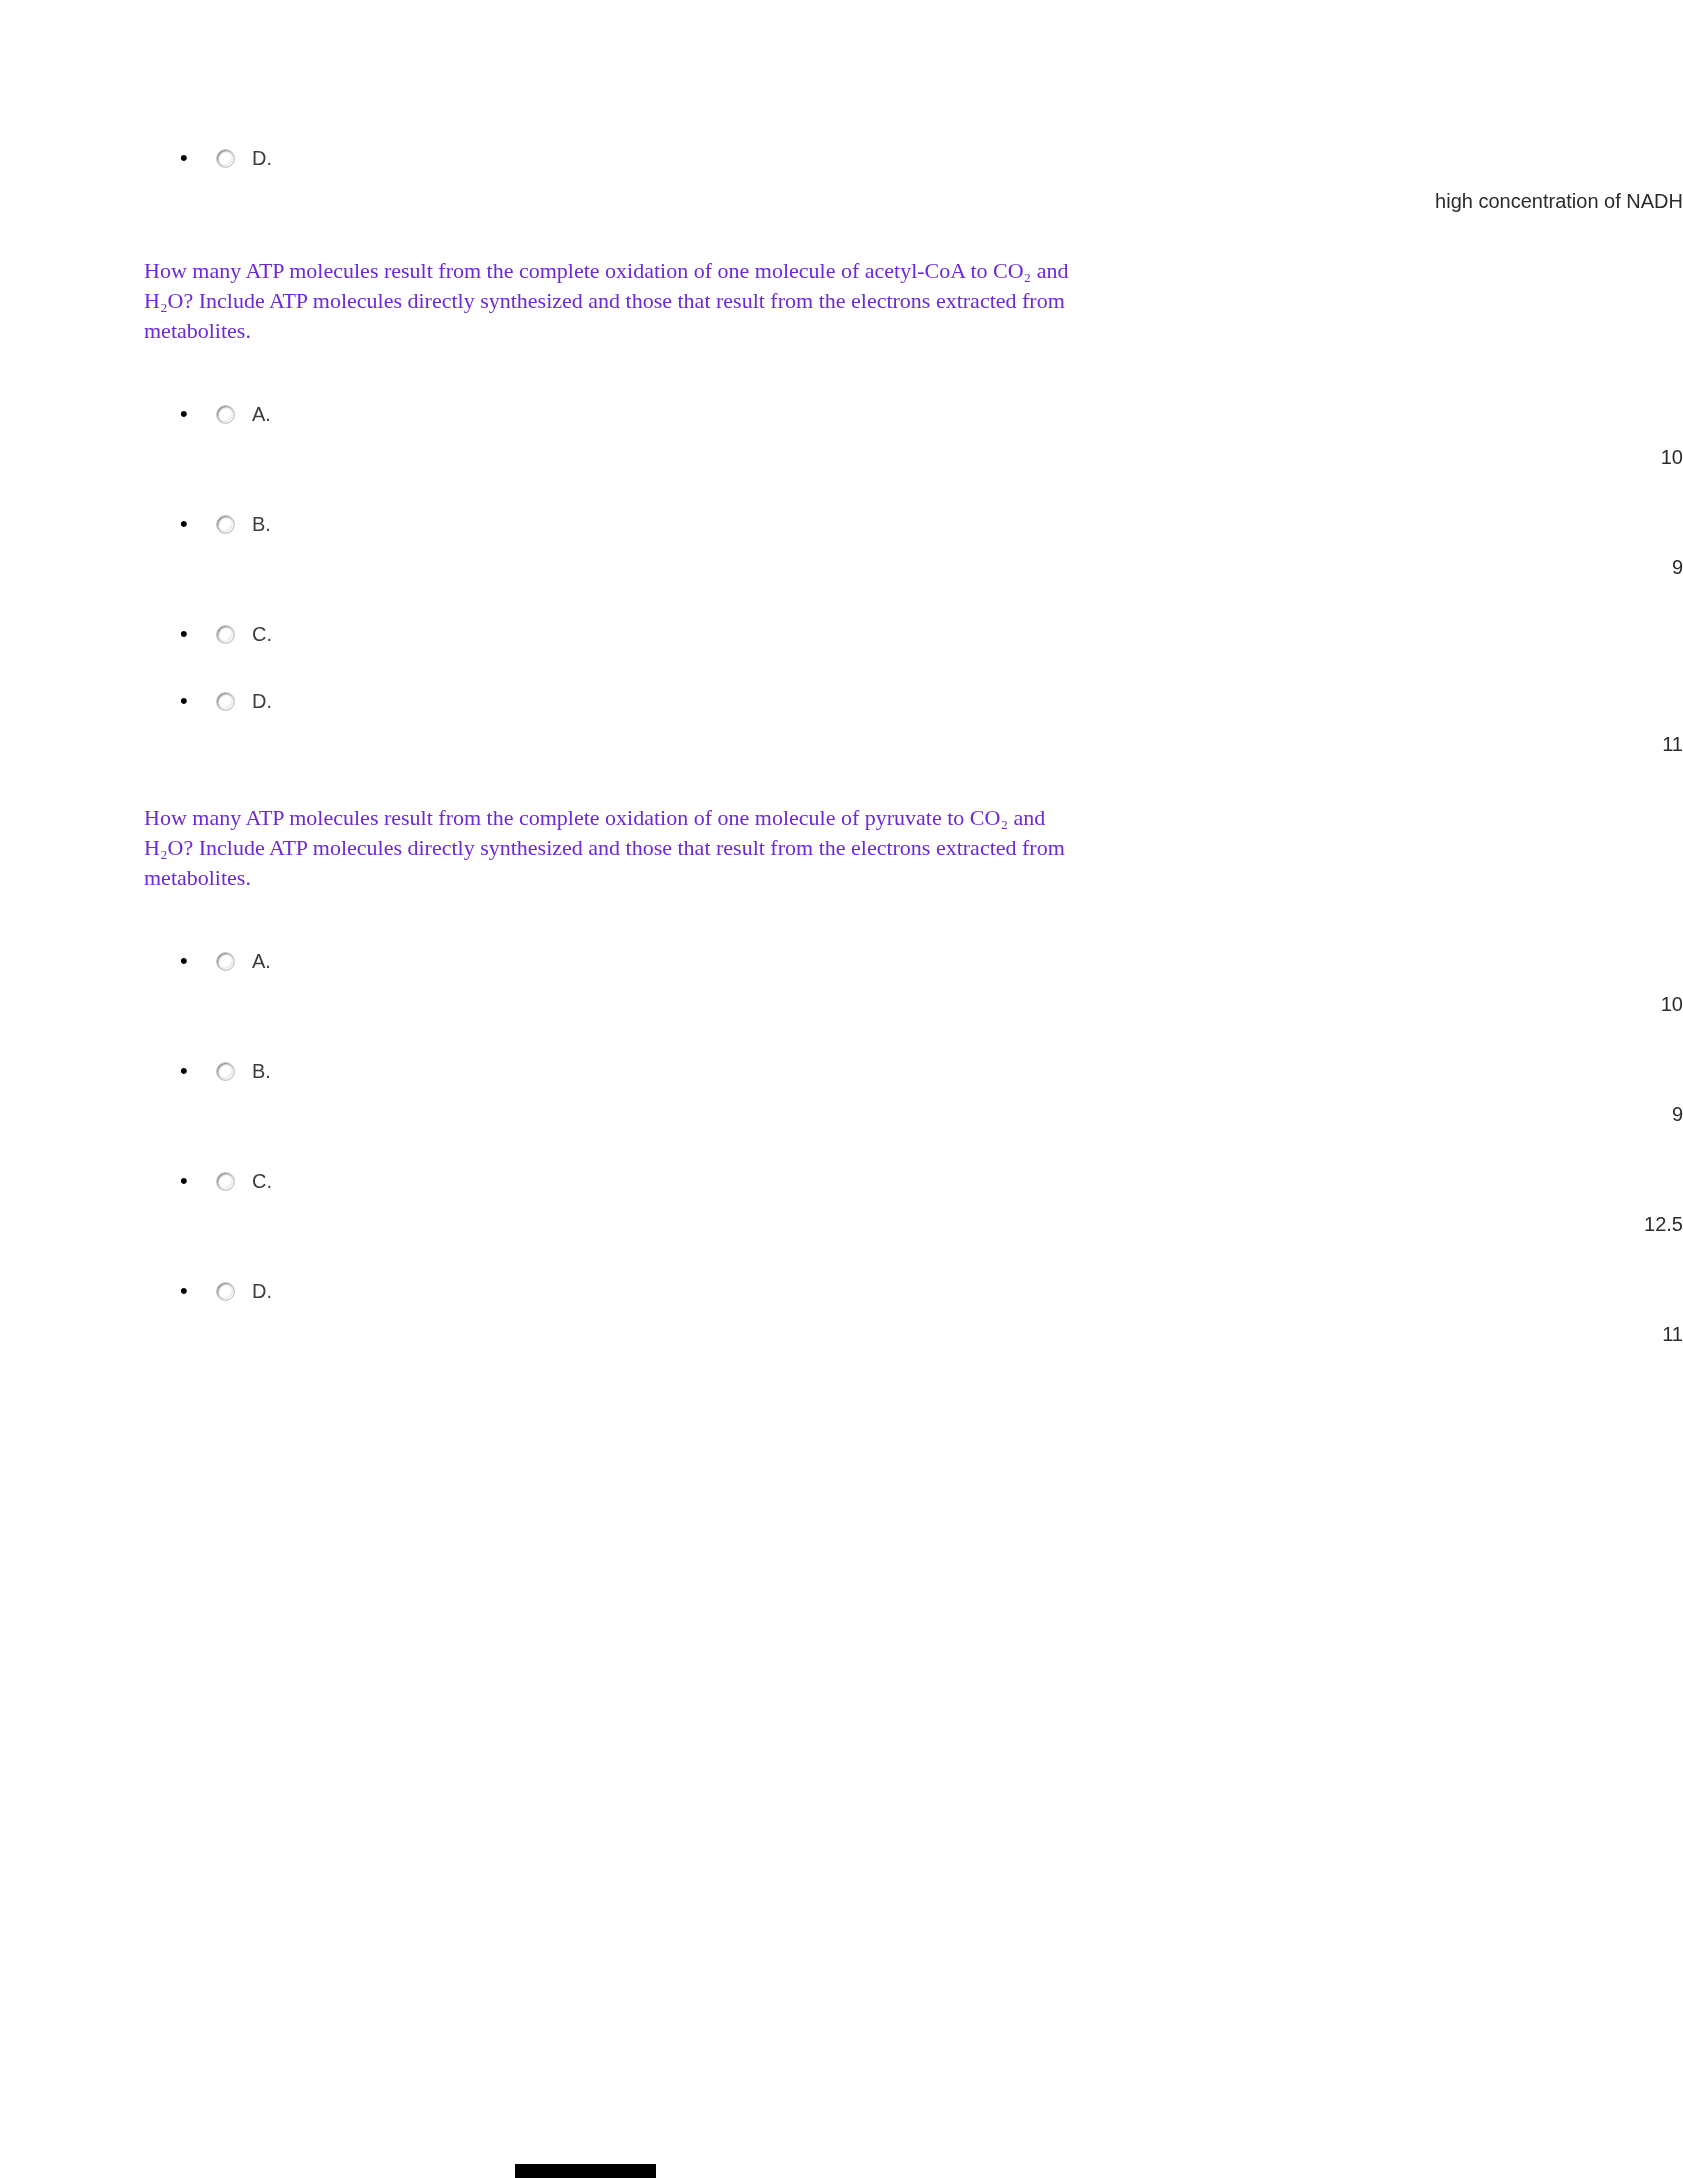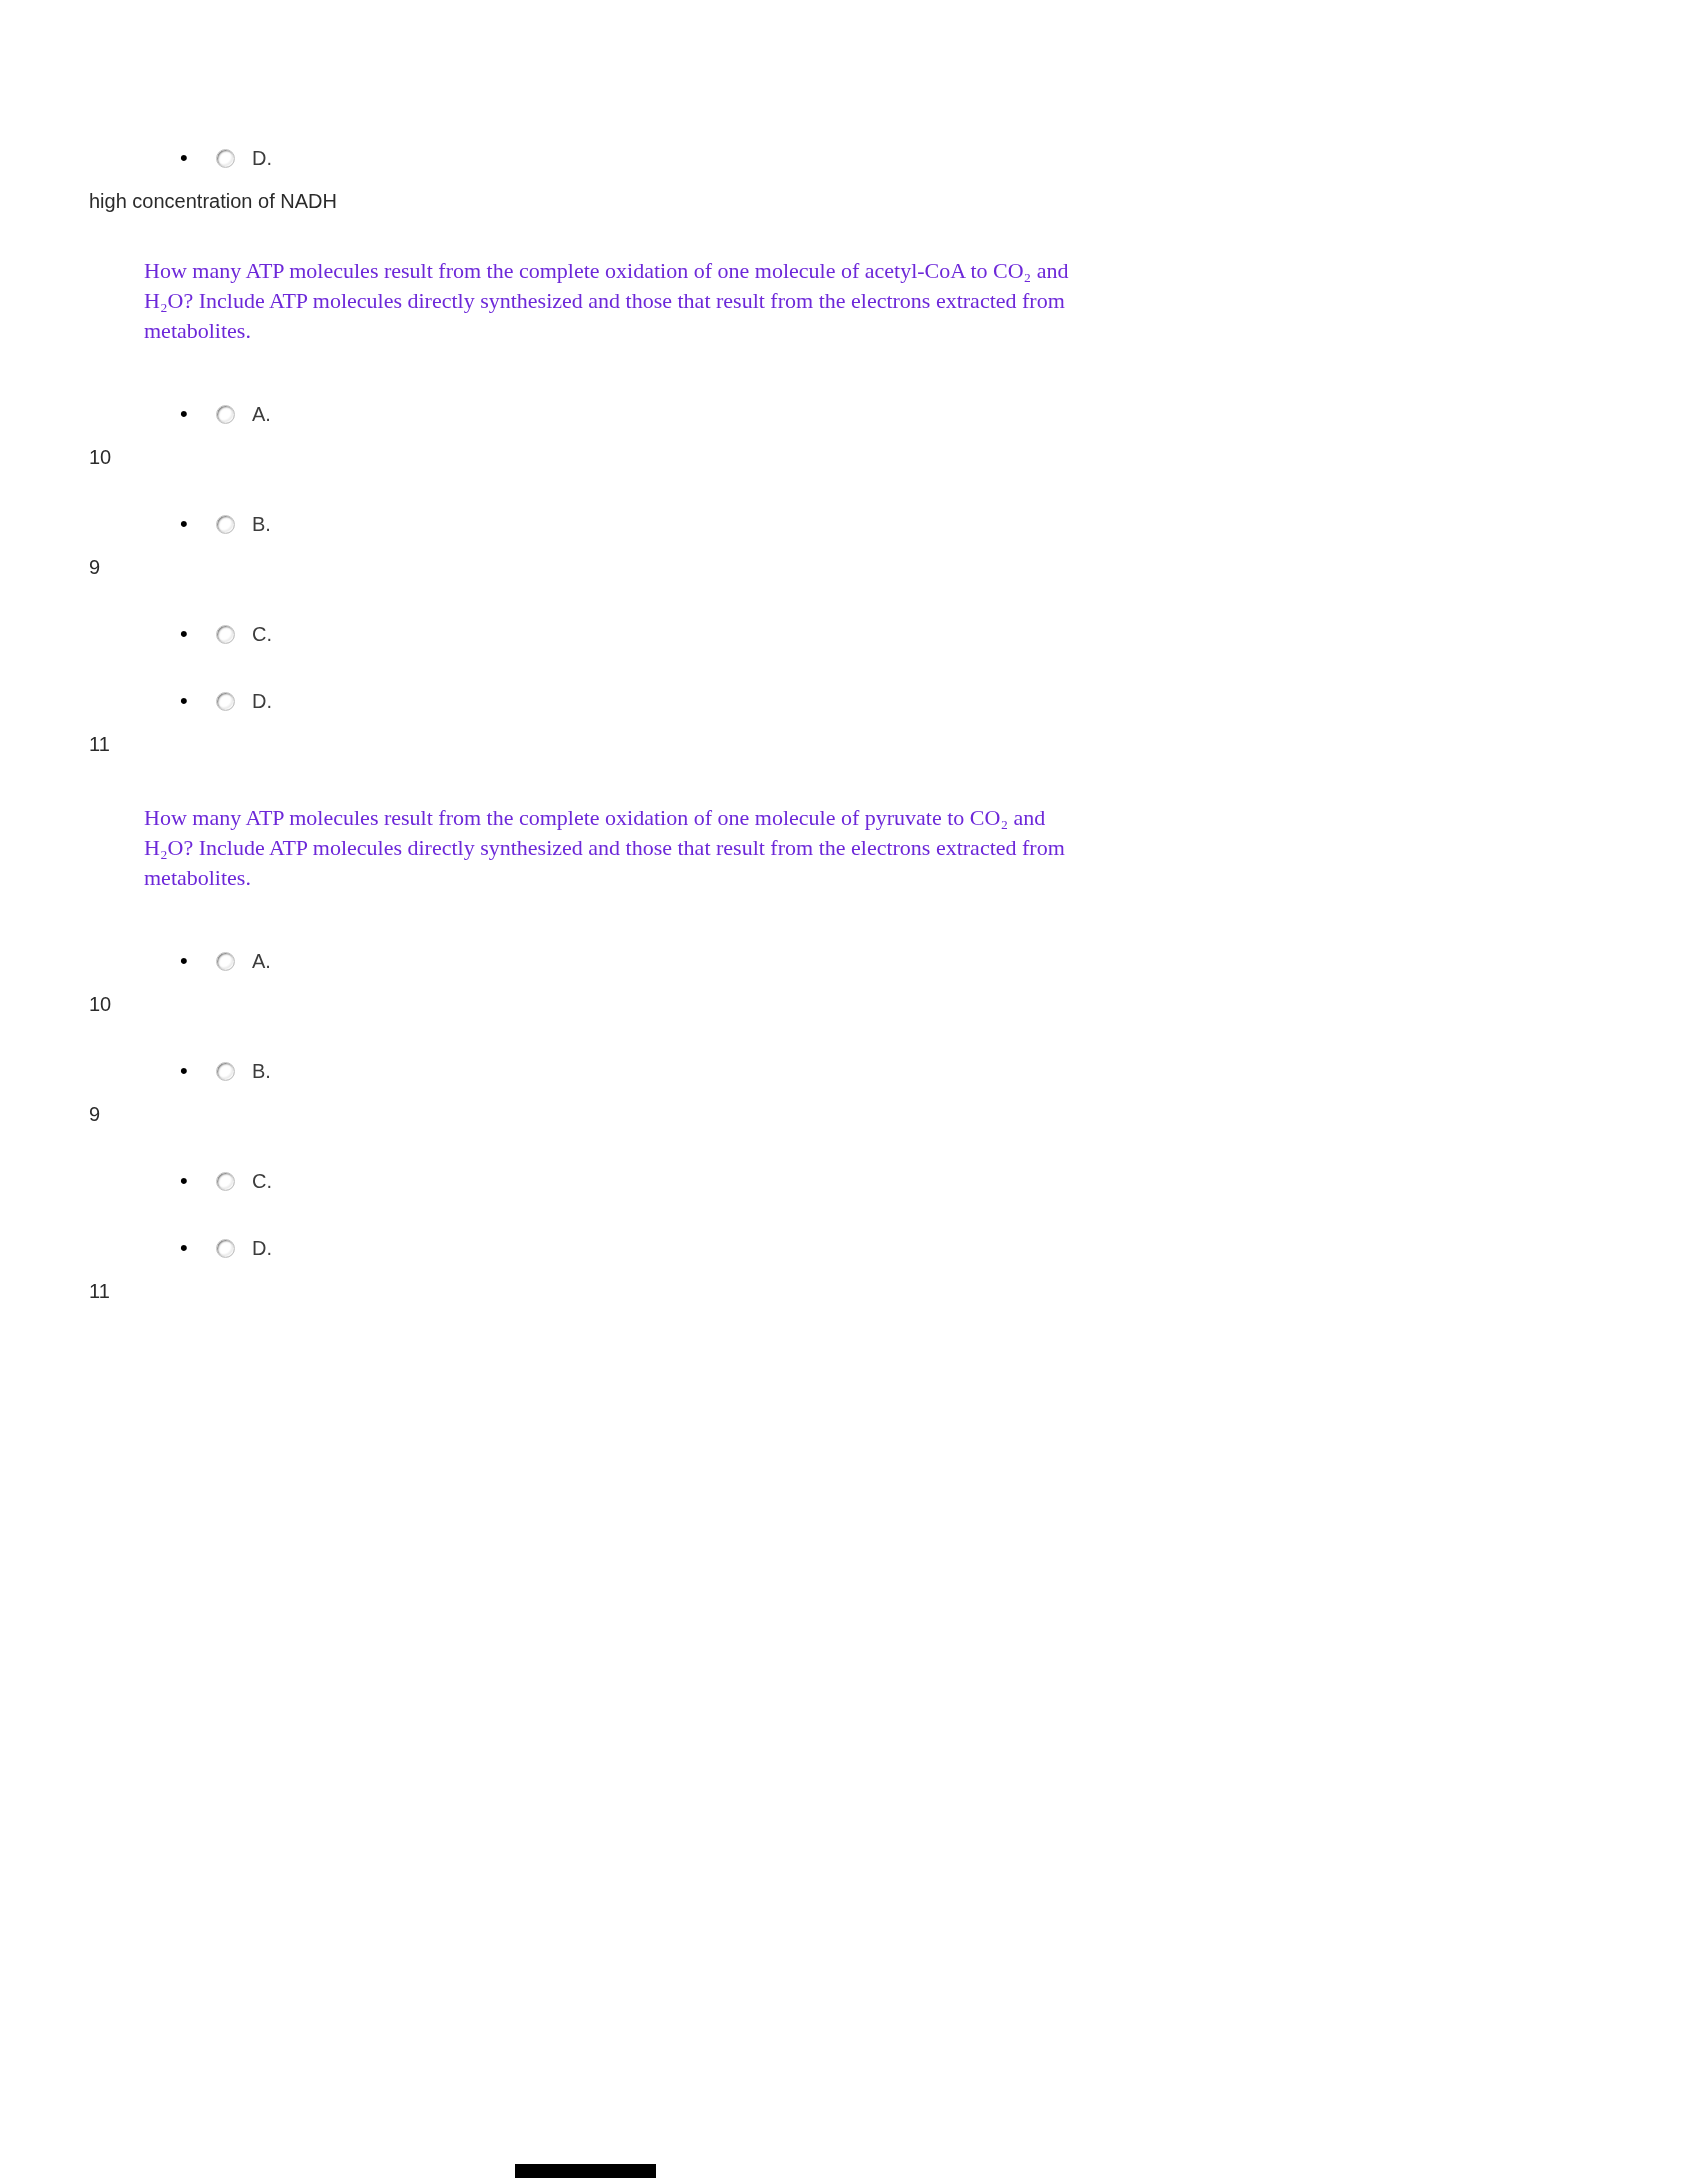--- a/index.html
+++ b/index.html
@@ -47,25 +47,26 @@
     box-shadow: inset 1px 1px 2px rgba(70,70,70,0.75), inset -1px -1px 1px rgba(255,255,255,0.95);
     border: 1px solid #c2c2c2;
     cursor: pointer;
   }
   .opt-letter {
     margin-left: 17px;
     font-size: 20px;
     color: #3c3c3c;
   }
   .opt-value {
-    margin-left: 89px;
+    margin-left: 120px;
     margin-top: 17px;
     font-size: 20px;
     line-height: 26px;
     color: #2b2b2b;
+    text-align: right;
   }
   .option + .option {
     margin-top: 41px;
   }
 
   
   .question {
     margin: 42px 0 0 144px;
     width: 926px;
     font-family: "Liberation Serif", serif;
@@ -159,20 +160,21 @@
           <span class="opt-letter">B.</span>
         </div>
         <div class="opt-value">9</div>
       </div>
       <div class="option">
         <div class="opt-row">
           <span class="bullet">•</span>
           <span class="radio" role="radio" aria-checked="false"></span>
           <span class="opt-letter">C.</span>
         </div>
+        <div class="opt-value">12.5</div>
       </div>
       <div class="option">
         <div class="opt-row">
           <span class="bullet">•</span>
           <span class="radio" role="radio" aria-checked="false"></span>
           <span class="opt-letter">D.</span>
         </div>
         <div class="opt-value">11</div>
       </div>
     </div>

